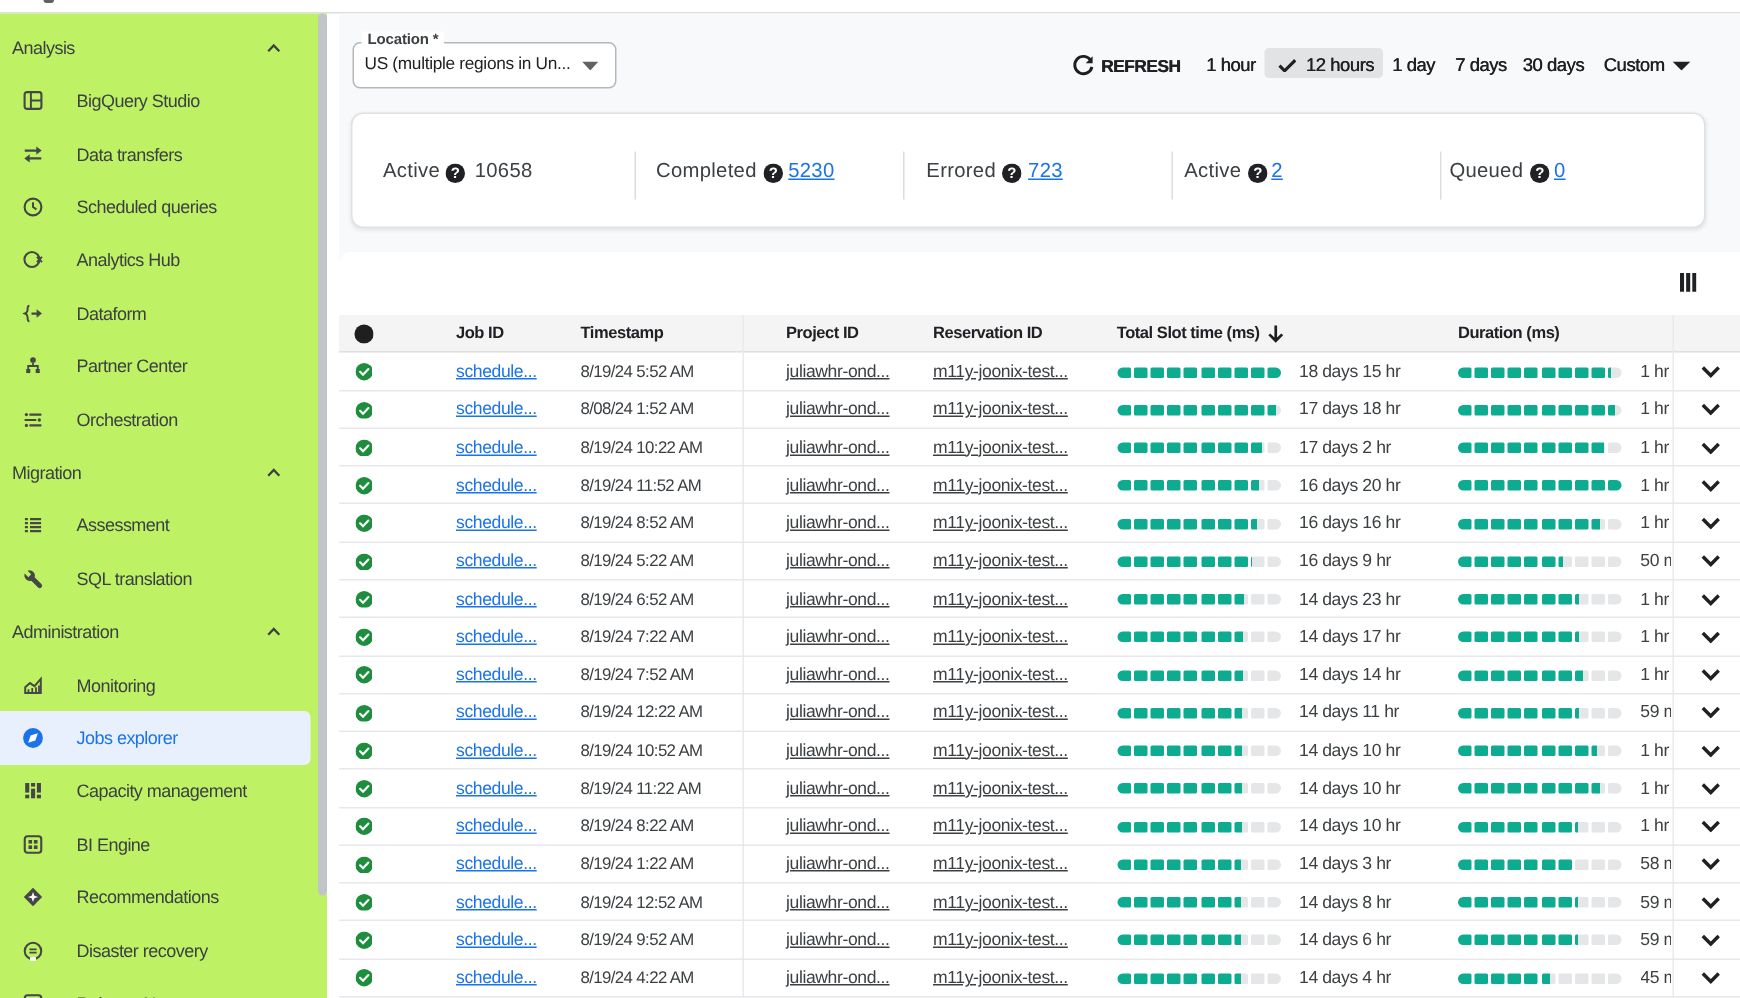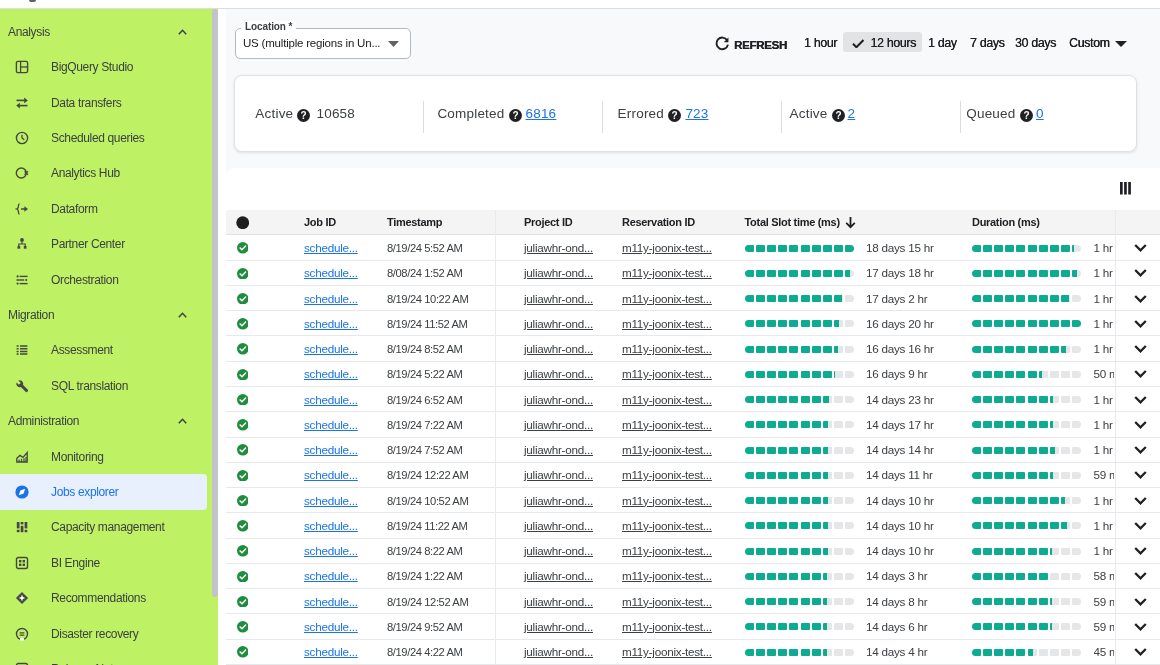--- a/index.html
+++ b/index.html
@@ -171,21 +171,21 @@
 <svg style="position:absolute;left:297.1px;top:109.4px" width="13" height="13" viewBox="0 0 13 13">
     <circle cx="6.5" cy="6.5" r="6.5" fill="#202124"></circle>
     <text x="6.5" y="9.6" font-size="10" font-family="Liberation Sans" font-weight="bold" fill="#fff" text-anchor="middle">?</text>
   </svg>
 <div class="stat" style="left:316.5px">10658</div>
 <div class="stat" style="right:655.5px">Completed</div>
 <svg style="position:absolute;left:508.5px;top:109.4px" width="13" height="13" viewBox="0 0 13 13">
     <circle cx="6.5" cy="6.5" r="6.5" fill="#202124"></circle>
     <text x="6.5" y="9.6" font-size="10" font-family="Liberation Sans" font-weight="bold" fill="#fff" text-anchor="middle">?</text>
   </svg>
-<div class="stat link" style="left:525.5px">6816</div>
+<div class="stat link" style="left:525.5px">5230</div>
 <div class="stat" style="right:496px">Errored</div>
 <svg style="position:absolute;left:668.0px;top:109.4px" width="13" height="13" viewBox="0 0 13 13">
     <circle cx="6.5" cy="6.5" r="6.5" fill="#202124"></circle>
     <text x="6.5" y="9.6" font-size="10" font-family="Liberation Sans" font-weight="bold" fill="#fff" text-anchor="middle">?</text>
   </svg>
 <div class="stat link" style="left:685.4px">723</div>
 <div class="stat" style="right:332.5px">Active</div>
 <svg style="position:absolute;left:831.5px;top:109.4px" width="13" height="13" viewBox="0 0 13 13">
     <circle cx="6.5" cy="6.5" r="6.5" fill="#202124"></circle>
     <text x="6.5" y="9.6" font-size="10" font-family="Liberation Sans" font-weight="bold" fill="#fff" text-anchor="middle">?</text>

